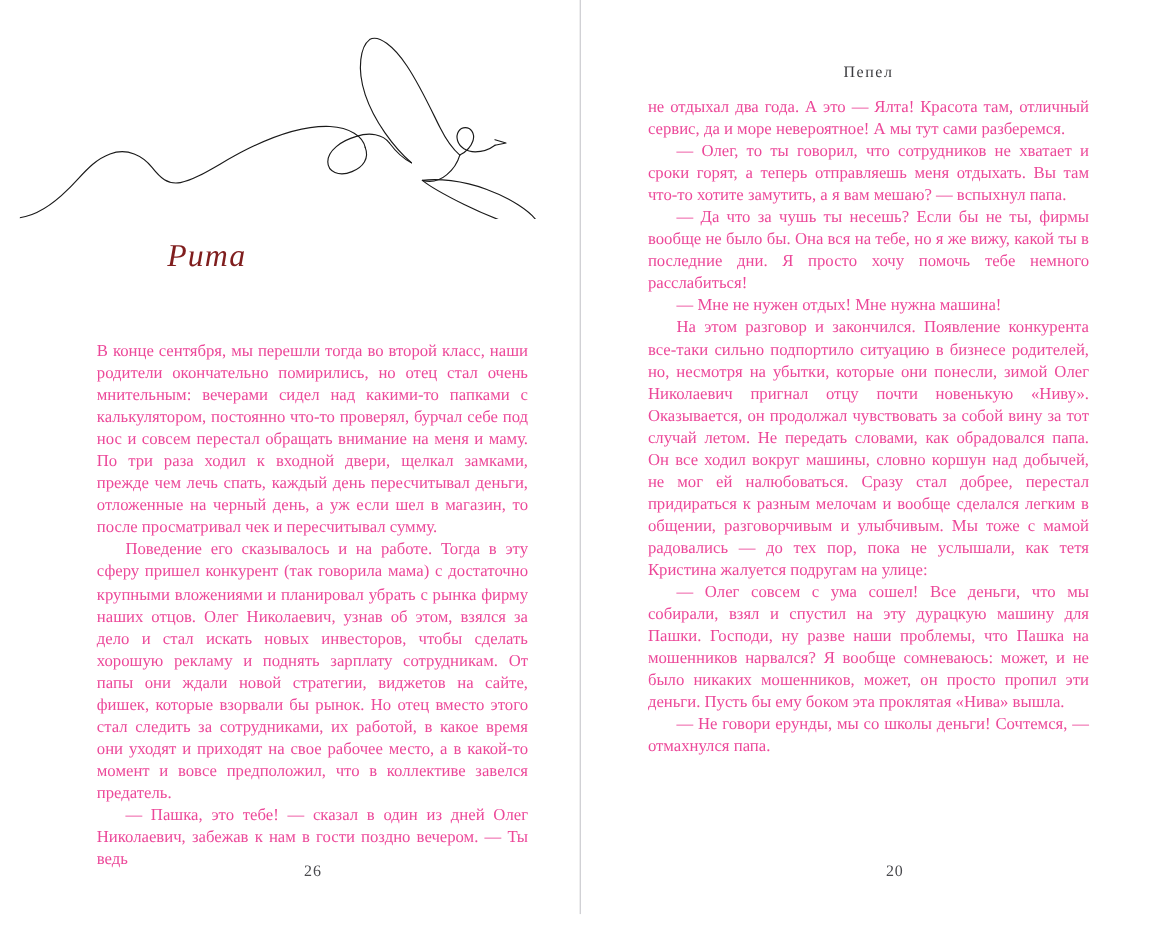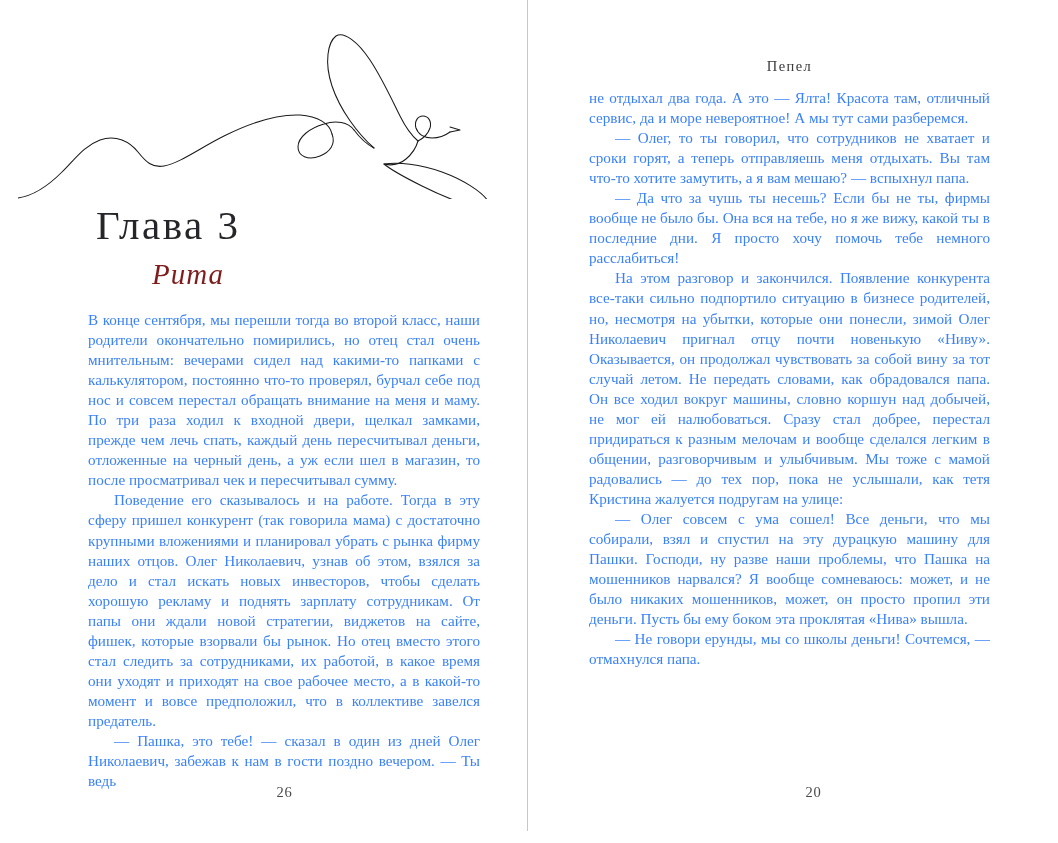--- a/index.html
+++ b/index.html
@@ -98,21 +98,21 @@
     color: #3a3a3e;
   }
 
   
   .body-col {
     position: absolute;
     font-size: 15.2px;
     line-height: 20.05px;
     text-align: justify;
     text-justify: inter-word;
-    color: #3b82f6;
+    color: #ec4899;
     hyphens: manual;
   }
   .body-left {
     left: 88px;
     top: 310px;
     width: 392px;
   }
   .body-right {
     left: 60px;
     top: 88px;
@@ -170,41 +170,41 @@
 
         <path d="M400,127 C398,134 394,140 388,145 C382,150 374,152 366,150"></path>
 
         <path d="M366,150 C380,148 402,150 424,158 C446,166 464,178 470,187
                  C474,193 470,196 462,194 C448,191 424,182 404,172
                  C386,163 372,155 366,150"></path>
       </svg>
     </div>
 
     <div class="chapter-head">
-      <h1 class="chapter-title">Глава 3</h1>
       <div class="chapter-subtitle">Рита</div>
     </div>
 
     <div class="body-col body-left">
       <p class="no-indent">В конце сентября, мы перешли тогда во второй класс, наши родители окончательно помирились, но отец стал очень мнительным: вечерами сидел над какими-то папками с калькулятором, постоянно что-то проверял, бурчал себе под нос и совсем перестал обращать внимание на меня и маму. По три раза ходил к входной двери, щелкал замками, прежде чем лечь спать, каждый день пересчитывал деньги, отложенные на черный день, а уж если шел в магазин, то после просматривал чек и пересчитывал сумму.</p>
       <p>Поведение его сказывалось и на работе. Тогда в эту сферу пришел конкурент (так говорила мама) с достаточно крупными вложениями и планировал убрать с рынка фирму наших отцов. Олег Николаевич, узнав об этом, взялся за дело и стал искать новых инвесторов, чтобы сделать хорошую рекламу и поднять зарплату сотрудникам. От папы они ждали новой стратегии, виджетов на сайте, фишек, которые взорвали бы рынок. Но отец вместо этого стал следить за сотрудниками, их работой, в какое время они уходят и приходят на свое рабочее место, а в какой-то момент и вовсе предположил, что в коллективе завелся предатель.</p>
       <p>— Пашка, это тебе! — сказал в один из дней Олег Николаевич, забежав к нам в гости поздно вечером. — Ты ведь</p>
     </div>
 
     <div class="folio">26</div>
   </div>
 
   <div class="page page-right">
 
     <div class="running-head">Пепел</div>
 
     <div class="body-col body-right">
       <p class="no-indent">не отдыхал два года. А это — Ялта! Красота там, отличный сервис, да и море невероятное! А мы тут сами разберемся.</p>
       <p>— Олег, то ты говорил, что сотрудников не хватает и сроки горят, а теперь отправляешь меня отдыхать. Вы там что-то хотите замутить, а я вам мешаю? — вспыхнул папа.</p>
       <p>— Да что за чушь ты несешь? Если бы не ты, фирмы вообще не было бы. Она вся на тебе, но я же вижу, какой ты в последние дни. Я просто хочу помочь тебе немного расслабиться!</p>
+      <p>— Мне не нужен отдых! Мне нужна машина!</p>
       <p>На этом разговор и закончился. Появление конкурента все-таки сильно подпортило ситуацию в бизнесе родителей, но, несмотря на убытки, которые они понесли, зимой Олег Николаевич пригнал отцу почти новенькую «Ниву». Оказывается, он продолжал чувствовать за собой вину за тот случай летом. Не передать словами, как обрадовался папа. Он все ходил вокруг машины, словно коршун над добычей, не мог ей налюбоваться. Сразу стал добрее, перестал придираться к разным мелочам и вообще сделался легким в общении, разговорчивым и улыбчивым. Мы тоже с мамой радовались — до тех пор, пока не услышали, как тетя Кристина жалуется подругам на улице:</p>
       <p>— Олег совсем с ума сошел! Все деньги, что мы собирали, взял и спустил на эту дурацкую машину для Пашки. Господи, ну разве наши проблемы, что Пашка на мошенников нарвался? Я вообще сомневаюсь: может, и не было никаких мошенников, может, он просто пропил эти деньги. Пусть бы ему боком эта проклятая «Нива» вышла.</p>
       <p>— Не говори ерунды, мы со школы деньги! Сочтемся, — отмахнулся папа.</p>
     </div>
 
     <div class="folio">20</div>
   </div>
 
 </div>
 

